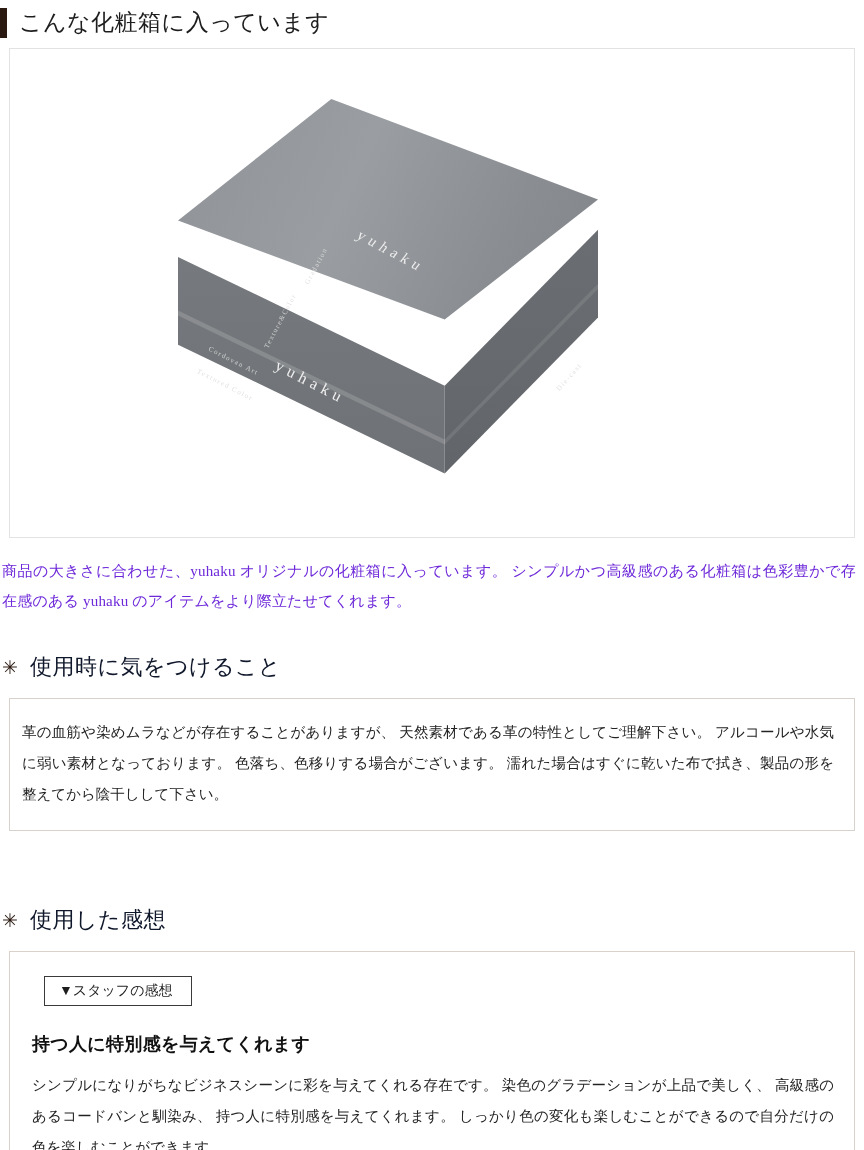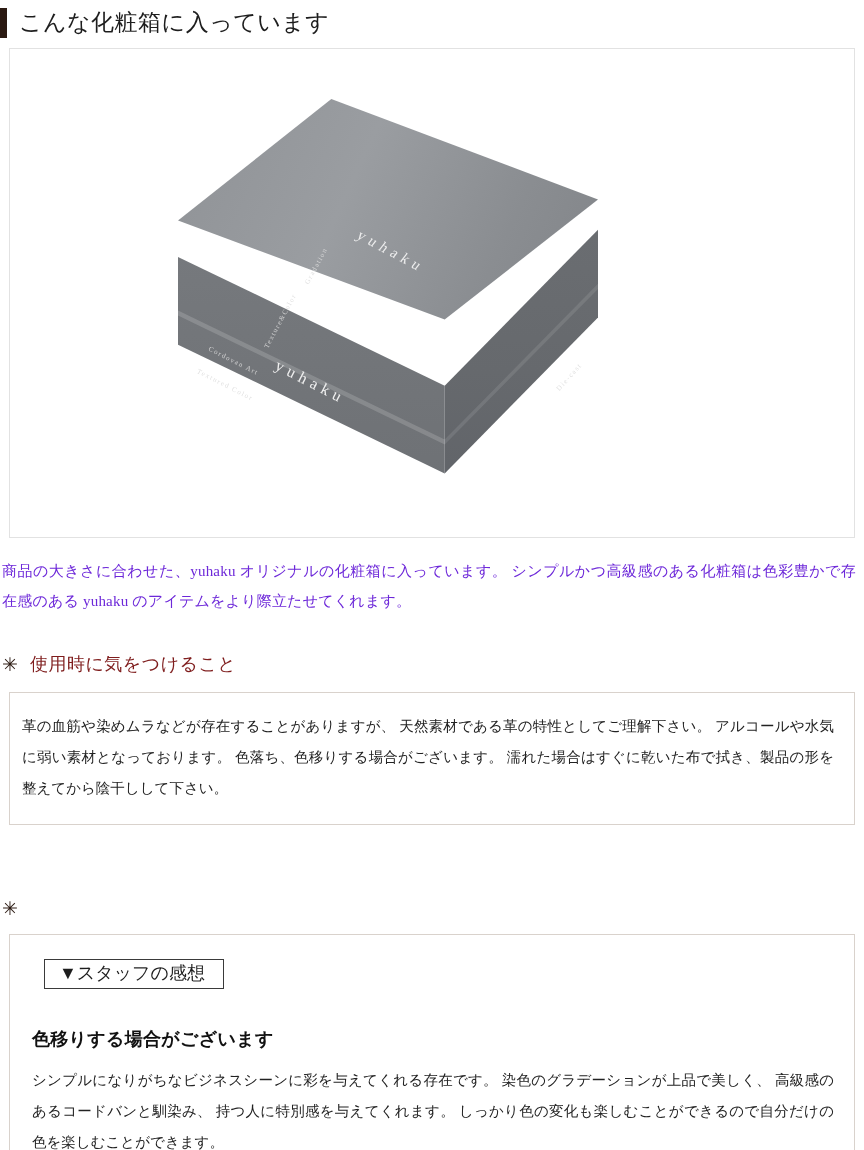--- a/index.html
+++ b/index.html
@@ -156,23 +156,23 @@
     margin: 36px 0 16px 2px;
   }
   .star-heading .star {
     font-size: 19px;
     line-height: 1;
     color: #2b1a12;
     margin-right: 12px;
     flex: 0 0 auto;
   }
   .star-heading .title {
-    font-size: 18px;
+    font-size: 22px;
     letter-spacing: 0.5px;
-    color: #7f1d1d;
+    color: #0f172a;
   }
 
   
   .note-box {
     margin: 0 9px;
     border: 1px solid #d9d2cc;
     box-sizing: border-box;
     padding: 18px 20px 20px 12px;
   }
   .note-box p {
@@ -188,24 +188,24 @@
     margin: 0 9px;
     border: 1px solid #d9d2cc;
     box-sizing: border-box;
     padding: 20px 20px 26px 20px;
     min-height: 196px;
   }
   .staff-tag {
     display: inline-block;
     border: 1px solid #3a3a3a;
     padding: 4px 18px 5px 14px;
-    font-size: 18px;
+    font-size: 14px;
     line-height: 19px;
     color: #1d1d1d;
-    margin: 4px 0 16px 14px;
+    margin: 4px 0 4px 14px;
     background: #fff;
   }
   .review-title {
     font-family: "Liberation Sans", sans-serif;
     font-weight: bold;
     font-size: 18px;
     color: #111;
     margin: 22px 0 14px 2px;
     letter-spacing: 0.3px;
   }
@@ -257,21 +257,22 @@
   </div>
 
   <div class="note-box">
     <p>革の血筋や染めムラなどが存在することがありますが、 天然素材である革の特性としてご理解下さい。 アルコールや水気に弱い素材となっております。 色落ち、色移りする場合がございます。 濡れた場合はすぐに乾いた布で拭き、製品の形を整えてから陰干しして下さい。</p>
   </div>
 
   <div class="spacer-lg"></div>
 
   <div class="star-heading">
     <span class="star">✳</span>
+    <span class="title">使用した感想</span>
   </div>
 
   <div class="review-box">
     <div class="staff-tag">▼スタッフの感想</div>
-    <div class="review-title">色移りする場合がございます</div>
+    <div class="review-title">持つ人に特別感を与えてくれます</div>
     <p class="review-body">シンプルになりがちなビジネスシーンに彩を与えてくれる存在です。 染色のグラデーションが上品で美しく、 高級感のあるコードバンと馴染み、 持つ人に特別感を与えてくれます。 しっかり色の変化も楽しむことができるので自分だけの色を楽しむことができます。</p>
   </div>
 
 </div>
 
 </body></html>

